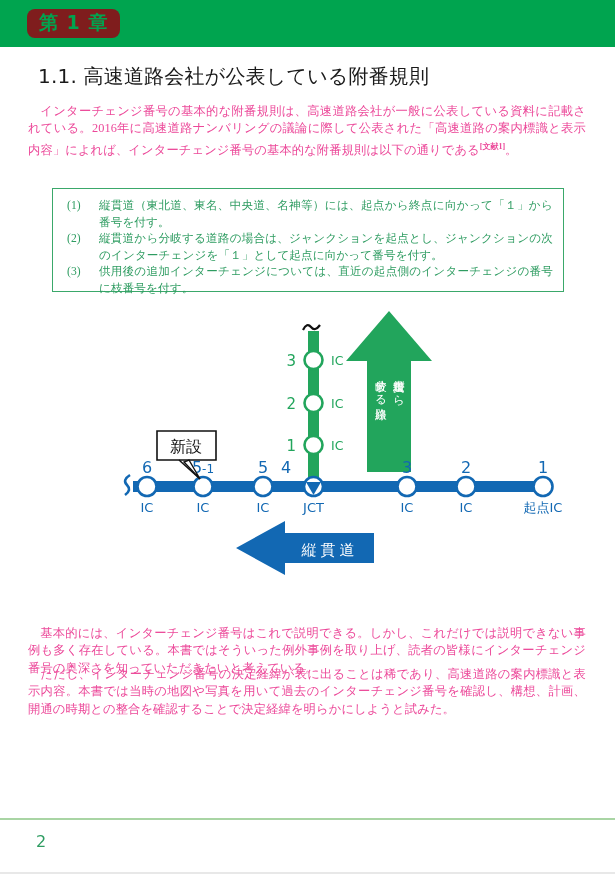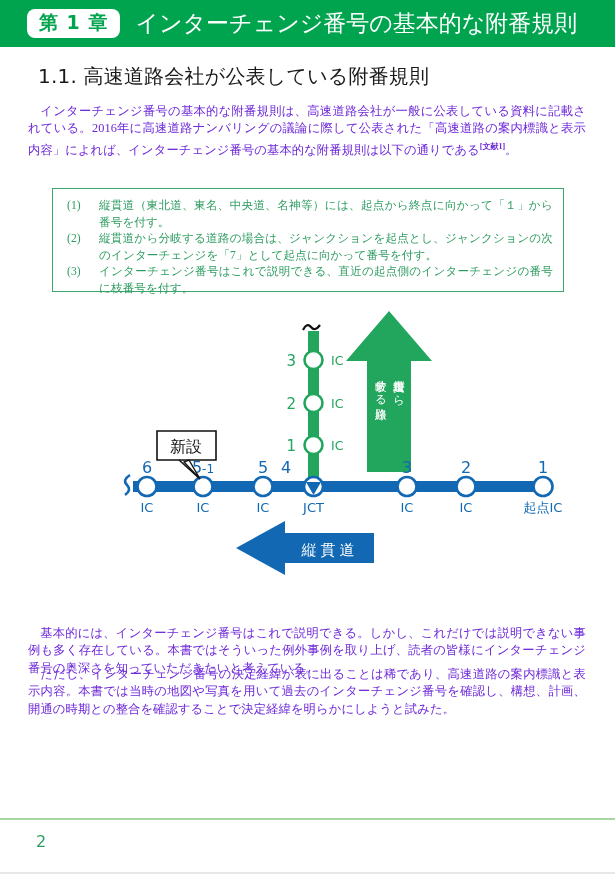--- a/index.html
+++ b/index.html
@@ -21,21 +21,21 @@
     position: absolute;
     top: 0; left: 0;
     width: 615px;
     height: 47px;
     background: #00a44f;
     display: flex;
     align-items: center;
   }
   .chapter-badge {
     margin-left: 27px;
-    background: #ffffff;
+    background: #7f1d1d;
     color: #00a44f;
     border-radius: 8px;
     padding: 3px 12px 4px 12px;
     font-family: "DejaVu Sans", sans-serif;
     font-size: 19px;
     font-weight: 700;
     letter-spacing: 1px;
     line-height: 1.15;
   }
   .chapter-title {
@@ -61,21 +61,21 @@
   }
 
   
   .para {
     position: absolute;
     left: 28px;
     width: 558px;
     font-family: "Liberation Serif", "DejaVu Serif", serif;
     font-size: 12.3px;
     line-height: 17.3px;
-    color: #6d28d9;
+    color: #ec4899;
     text-align: justify;
     text-indent: 1em;
     letter-spacing: 0.1px;
   }
   #para-intro { top: 103px; }
   #para-basic { top: 625px; }
   #para-however { top: 666px; }
 
   .footnote-ref {
     font-size: 8px;
@@ -102,21 +102,21 @@
     font-size: 11.6px;
     line-height: 16.6px;
     letter-spacing: 0.1px;
   }
   .rule-num {
     width: 34px;
     flex: 0 0 34px;
     text-align: left;
     padding-left: 2px;
   }
-  .rule-text { flex: 1 1 auto; text-align: justify; }
+  .rule-text { flex: 1 1 auto; text-align: justify; font-family: Liberation Mono, monospace; }
 
   
   .diagram {
     position: absolute;
     top: 305px;
     left: 0;
     width: 615px;
     height: 275px;
   }
   .diagram svg { display: block; }
@@ -145,39 +145,38 @@
     width: 615px;
     height: 2px;
     background: #e8e8e8;
   }
 </style>
 </head>
 <body>
 
 <div class="chapter-bar">
   <span class="chapter-badge">第 1 章</span>
-  <span class="chapter-title">インターチェンジ番号の基本的な附番規則</span>
 </div>
 
 <div class="section-heading">1.1. 高速道路会社が公表している附番規則</div>
 
 <p class="para" id="para-intro"><span>インターチェンジ番号の基本的な附番規則は、高速道路会社が一般に公表している資料に記載されている。2016年に高速道路ナンバリングの議論に際して公表された「高速道路の案内標識と表示内容」によれば、インターチェンジ番号の基本的な附番規則は以下の通りである</span><span class="footnote-ref">[文献1]</span><span>。</span></p>
 
 <div class="rules-box">
   <div class="rule-row">
     <span class="rule-num">(1)</span>
     <span class="rule-text">縦貫道（東北道、東名、中央道、名神等）には、起点から終点に向かって「１」から番号を付す。</span>
   </div>
   <div class="rule-row">
     <span class="rule-num">(2)</span>
-    <span class="rule-text">縦貫道から分岐する道路の場合は、ジャンクションを起点とし、ジャンクションの次のインターチェンジを「7」として起点に向かって番号を付す。</span>
+    <span class="rule-text">縦貫道から分岐する道路の場合は、ジャンクションを起点とし、ジャンクションの次のインターチェンジを「１」として起点に向かって番号を付す。</span>
   </div>
   <div class="rule-row">
     <span class="rule-num">(3)</span>
-    <span class="rule-text">インターチェンジ番号はこれで説明できる、直近の起点側のインターチェンジの番号に枝番号を付す。</span>
+    <span class="rule-text">供用後の追加インターチェンジについては、直近の起点側のインターチェンジの番号に枝番号を付す。</span>
   </div>
 </div>
 
 <div class="diagram">
   <svg width="615" height="275" viewBox="0 0 615 275" xmlns="http://www.w3.org/2000/svg">
 
     <g>
       <polygon points="389,6 432,56 411,56 411,167 367,167 367,56 346,56" fill="#22a55c"></polygon>
     </g>
     <text x="399" y="66" fill="#ffffff" font-family="DejaVu Sans, sans-serif" font-size="11.5" writing-mode="tb" text-anchor="start" style="letter-spacing:0.5px;">縦貫道から</text>

